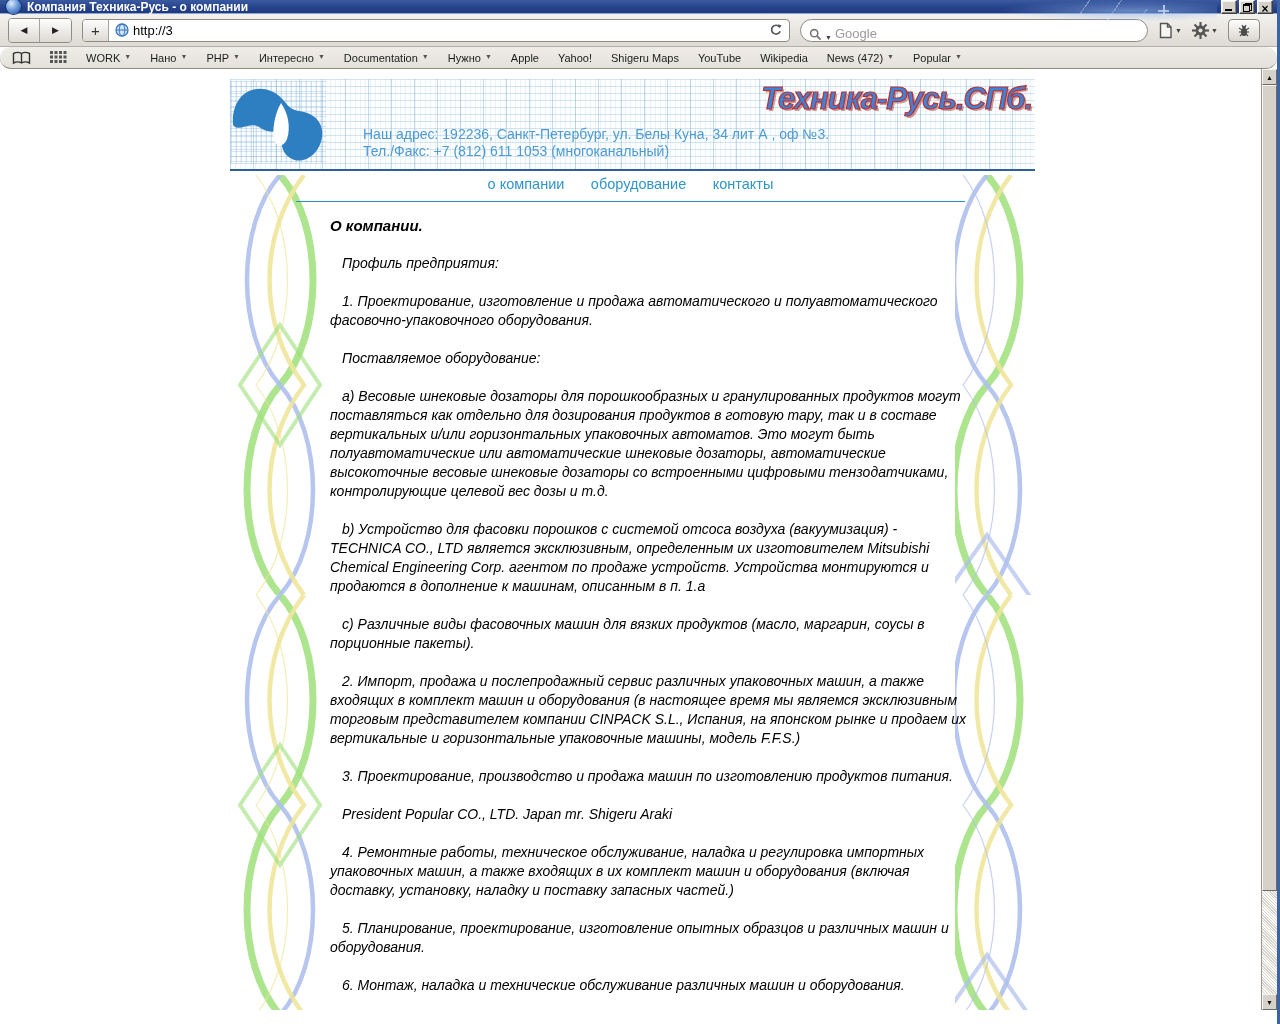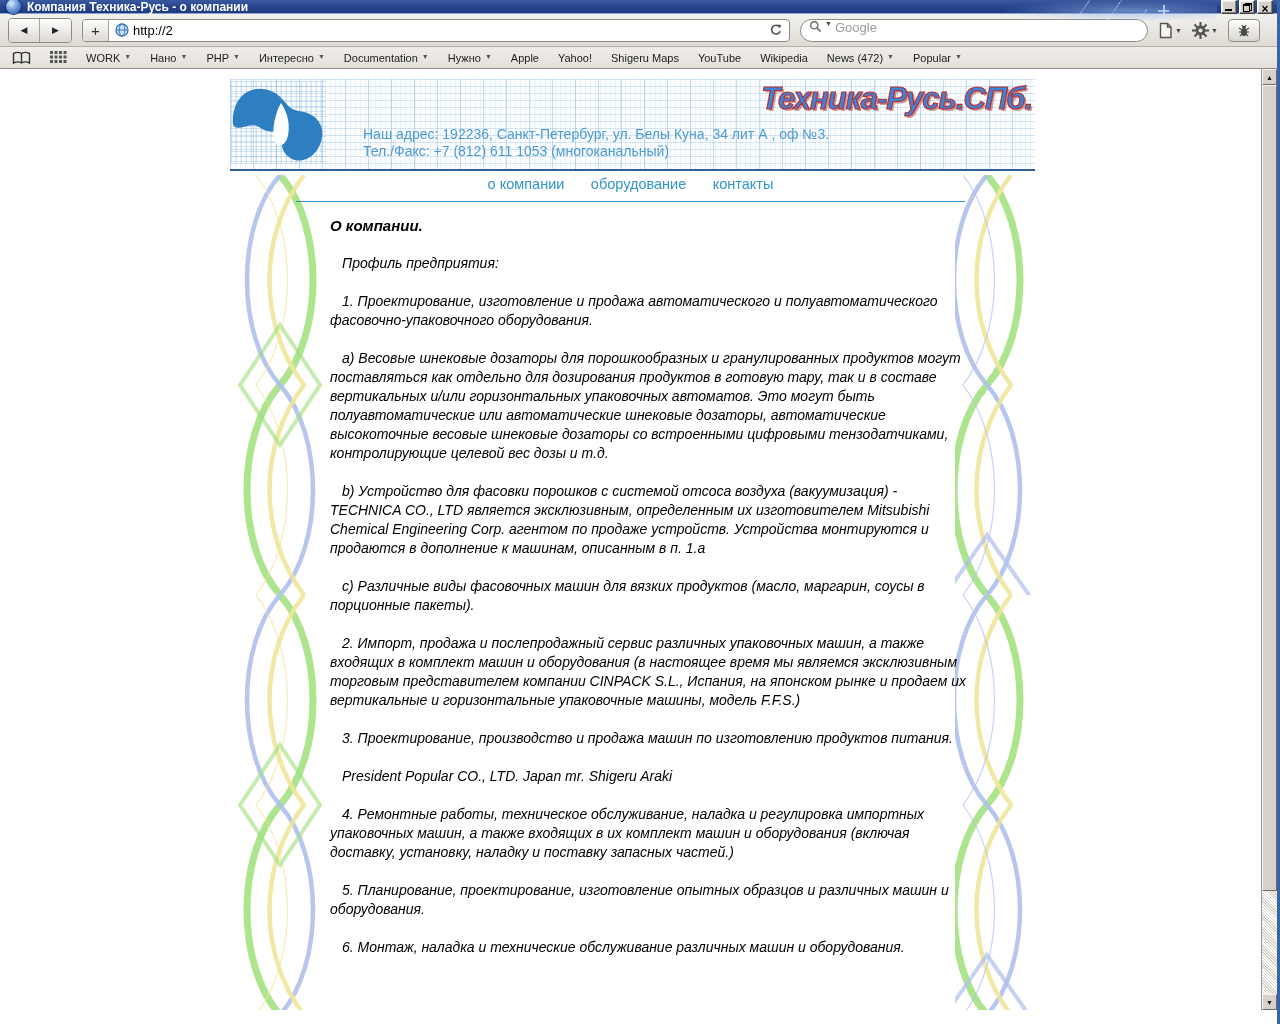--- a/index.html
+++ b/index.html
@@ -37,31 +37,31 @@
   .navgroup button{width:31px;border:none;background:linear-gradient(#fefefe,#dcd9d3);
     font-size:9px;color:#222;padding:0;cursor:default;}
   .navgroup button:first-child{border-right:1px solid #a5a29b;}
   .urlwrap{display:flex;align-items:center;flex:0 0 708px;height:23px;border:1px solid #8f8c86;
     border-radius:4px;background:#fff;box-sizing:border-box;overflow:hidden;}
   .addbtn{width:26px;height:23px;border:none;border-right:1px solid #a5a29b;border-radius:0;
     background:linear-gradient(#fefefe,#dcd9d3);font-size:15px;color:#333;line-height:21px;padding:0;cursor:default;}
   .globe{margin:0 4px 0 6px;flex:0 0 auto;display:block;}
   .urltext{font-size:13px;color:#000;flex:1;}
   .reload{margin-right:6px;flex:0 0 auto;display:block;cursor:default;}
-  .search{display:flex;align-items:flex-start;flex:0 0 348px;height:23px;border:1px solid #8f8c86;
+  .search{display:flex;align-items:flex-end;flex:0 0 348px;height:23px;border:1px solid #8f8c86;
     border-radius:12px;background:#fff;box-sizing:border-box;padding:0 8px;gap:3px;}
   .search .ph{color:#9b9b9b;font-size:13px;}
   .tbtn{display:flex;align-items:center;gap:2px;background:none;border:none;padding:0;cursor:default;}
   .dd{font-size:7px;color:#444;}
   .bugbtn{width:32px;height:23px;border:1px solid #8f8c86;border-radius:4px;
     background:linear-gradient(#fdfdfc,#d9d6d0);display:flex;align-items:center;justify-content:center;cursor:default;}
 
   
   .bookmarks{height:22px;background:linear-gradient(#efede9,#e4e1db);border-bottom:1px solid #8e8b85;
-    display:flex;align-items:center;padding:0 12px;box-sizing:border-box;gap:19px;font-size:11px;color:#1c1c1c;}
+    display:flex;align-items:center;padding:0 12px;box-sizing:border-box;gap:19px;font-size:11px;color:#1c1c1c;border-radius:11px;}
   .bm{display:flex;align-items:center;gap:4px;white-space:nowrap;cursor:default;}
   .bm-arr{font-size:7px;color:#555;position:relative;top:-1px;}
   .bicon{display:block;}
 
   
   .viewport{position:relative;height:941px;background:#fff;overflow:hidden;}
 
   .site{position:absolute;left:230px;top:10px;width:805px;}
   .siteheader{position:relative;height:90px;border-bottom:2px solid #2e5f96;box-sizing:content-box;
     background-color:#fcfeff;
@@ -128,21 +128,21 @@
       <button>◀</button>
       <button>▶</button>
     </span>
     <span class="urlwrap">
       <button class="addbtn">+</button>
       <svg class="globe" width="14" height="14" viewBox="0 0 14 14">
         <circle cx="7" cy="7" r="6" fill="#cfe4f7" stroke="#3a76c0" stroke-width="1.3"></circle>
         <ellipse cx="7" cy="7" rx="2.8" ry="6" fill="none" stroke="#3a76c0" stroke-width="1"></ellipse>
         <line x1="1" y1="7" x2="13" y2="7" stroke="#3a76c0" stroke-width="1"></line>
       </svg>
-      <span class="urltext">http://2</span>
+      <span class="urltext">http://3</span>
       <svg class="reload" width="14" height="14" viewBox="0 0 14 14">
         <path d="M11.2 8.2 A4.4 4.4 0 1 1 10.6 4" fill="none" stroke="#555" stroke-width="1.7"></path>
         <path d="M9.3 1.2 L12.6 2.4 L10.2 5.2 Z" fill="#555"></path>
       </svg>
     </span>
     <span class="search">
       <svg width="13" height="13" viewBox="0 0 13 13">
         <circle cx="5.2" cy="5.2" r="3.6" fill="none" stroke="#777" stroke-width="1.6"></circle>
         <line x1="8" y1="8" x2="11.6" y2="11.6" stroke="#777" stroke-width="1.8"></line>
       </svg>
@@ -313,20 +313,21 @@
         <div class="nav">
           <a>о компании</a>
           <a>оборудование</a>
           <a>контакты</a>
         </div>
 
         <div class="content">
           <h1>О компании.</h1>
           <p>Профиль предприятия:</p>
           <p>1. Проектирование, изготовление и продажа автоматического и полуавтоматического фасовочно-упаковочного оборудования.</p>
+          <p>Поставляемое оборудование:</p>
           <p>а) Весовые шнековые дозаторы для порошкообразных и гранулированных продуктов могут поставляться как отдельно для дозирования продуктов в готовую тару, так и в составе вертикальных и/или горизонтальных упаковочных автоматов. Это могут быть полуавтоматические или автоматические шнековые дозаторы, автоматические высокоточные весовые шнековые дозаторы со встроенными цифровыми тензодатчиками, контролирующие целевой вес дозы и т.д.</p>
           <p>b) Устройство для фасовки порошков с системой отсоса воздуха (вакуумизация) - TECHNICA CO., LTD является эксклюзивным, определенным их изготовителем Mitsubishi Chemical Engineering Corp. агентом по продаже устройств. Устройства монтируются и продаются в дополнение к машинам, описанным в п. 1.а</p>
           <p>c) Различные виды фасовочных машин для вязких продуктов (масло, маргарин, соусы в порционные пакеты).</p>
           <p>2. Импорт, продажа и послепродажный сервис различных упаковочных машин, а также входящих в комплект машин и оборудования (в настоящее время мы являемся эксклюзивным торговым представителем компании CINPACK S.L., Испания, на японском рынке и продаем их вертикальные и горизонтальные упаковочные машины, модель F.F.S.)</p>
           <p>3. Проектирование, производство и продажа машин по изготовлению продуктов питания.</p>
           <p>President Popular CO., LTD. Japan mr. Shigeru Araki</p>
           <p>4. Ремонтные работы, техническое обслуживание, наладка и регулировка импортных упаковочных машин, а также входящих в их комплект машин и оборудования (включая доставку, установку, наладку и поставку запасных частей.)</p>
           <p>5. Планирование, проектирование, изготовление опытных образцов и различных машин и оборудования.</p>
           <p>6. Монтаж, наладка и технические обслуживание различных машин и оборудования.</p>
         </div>

